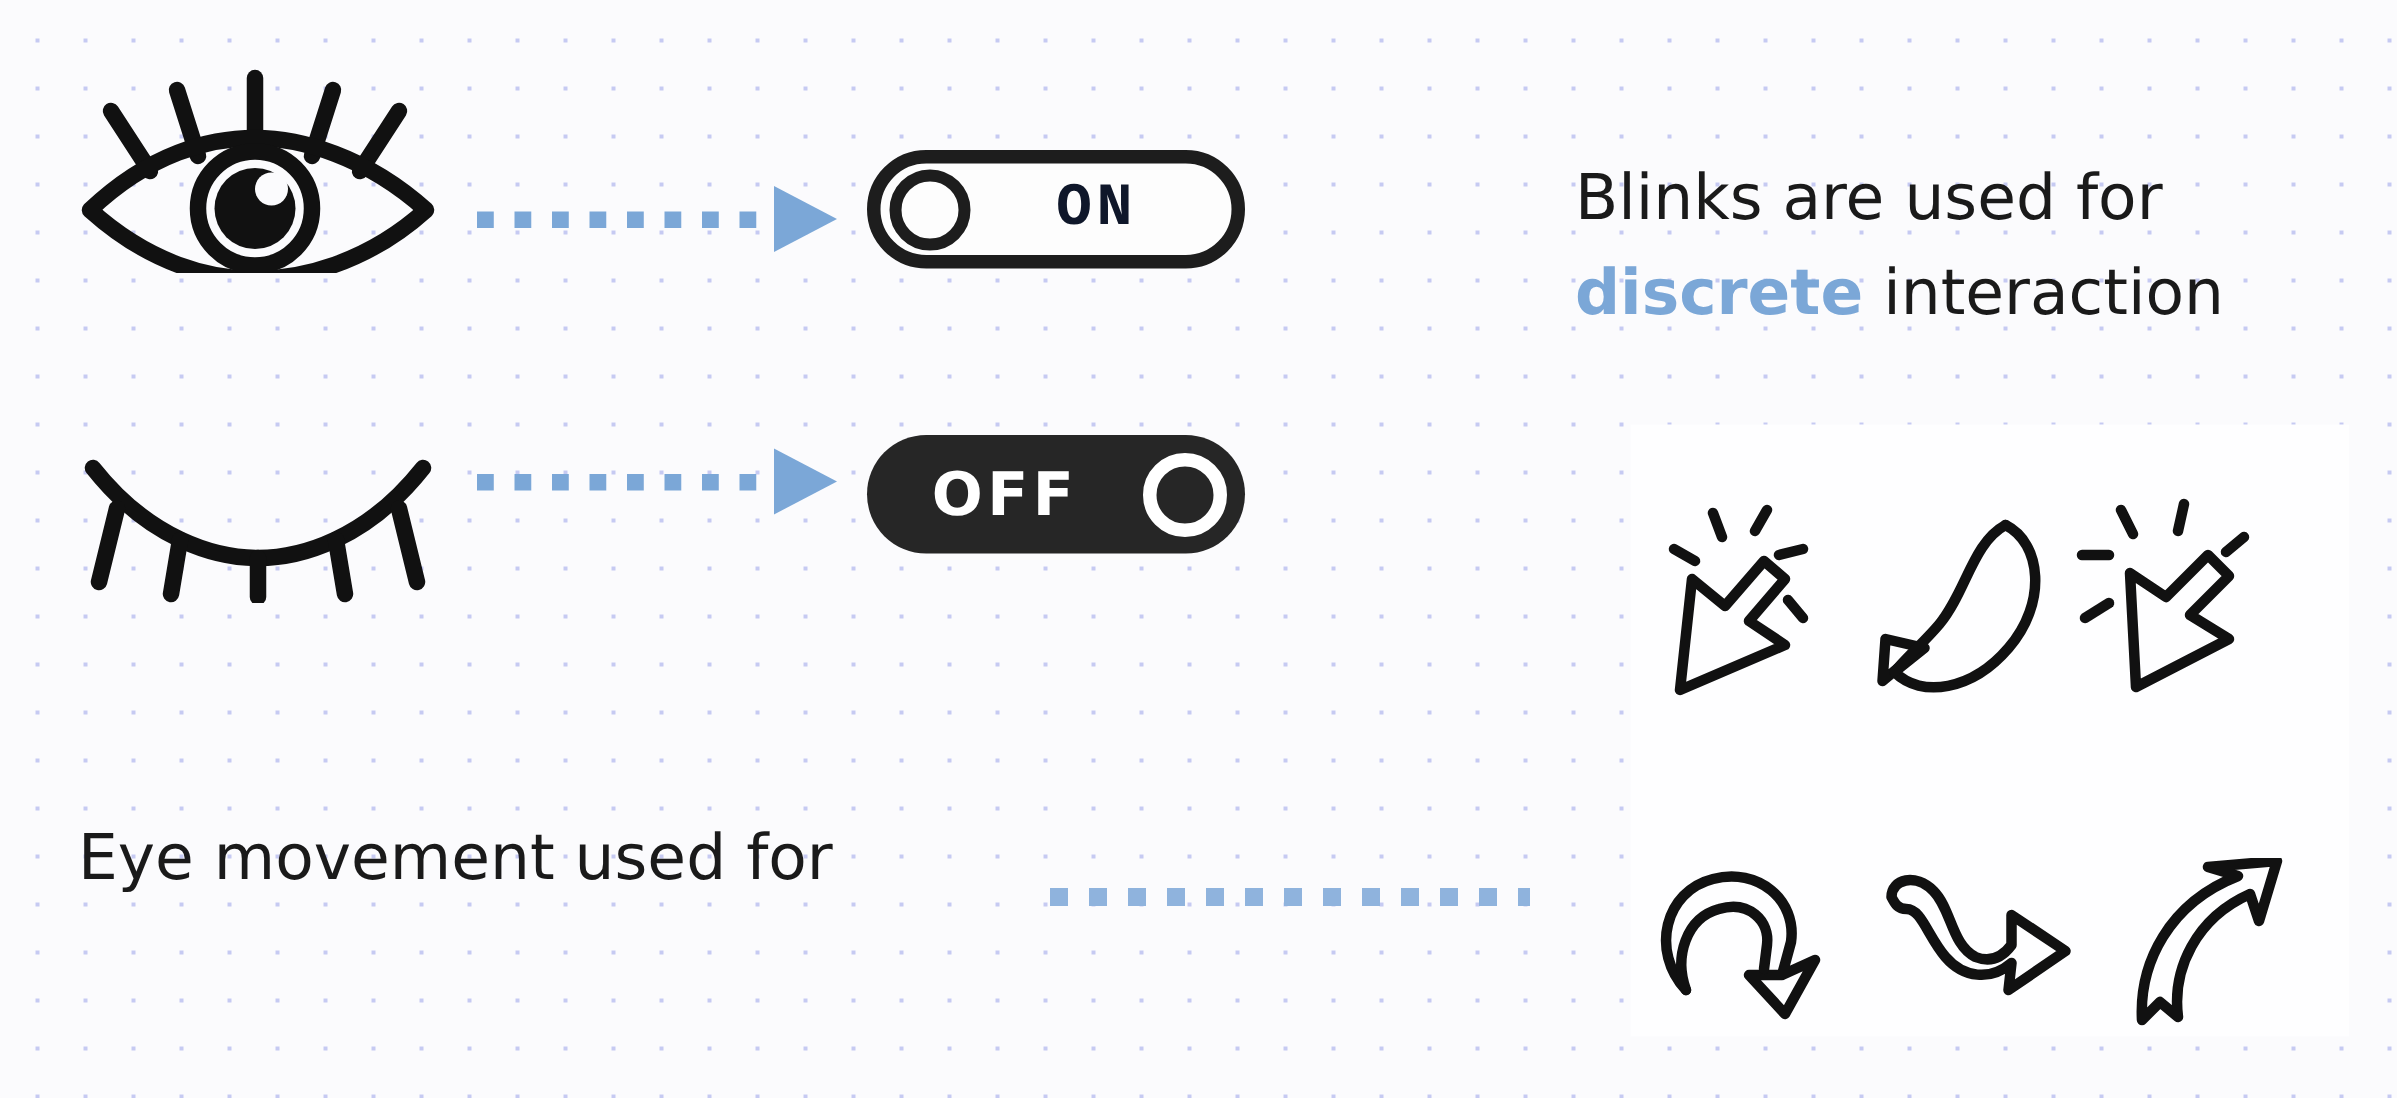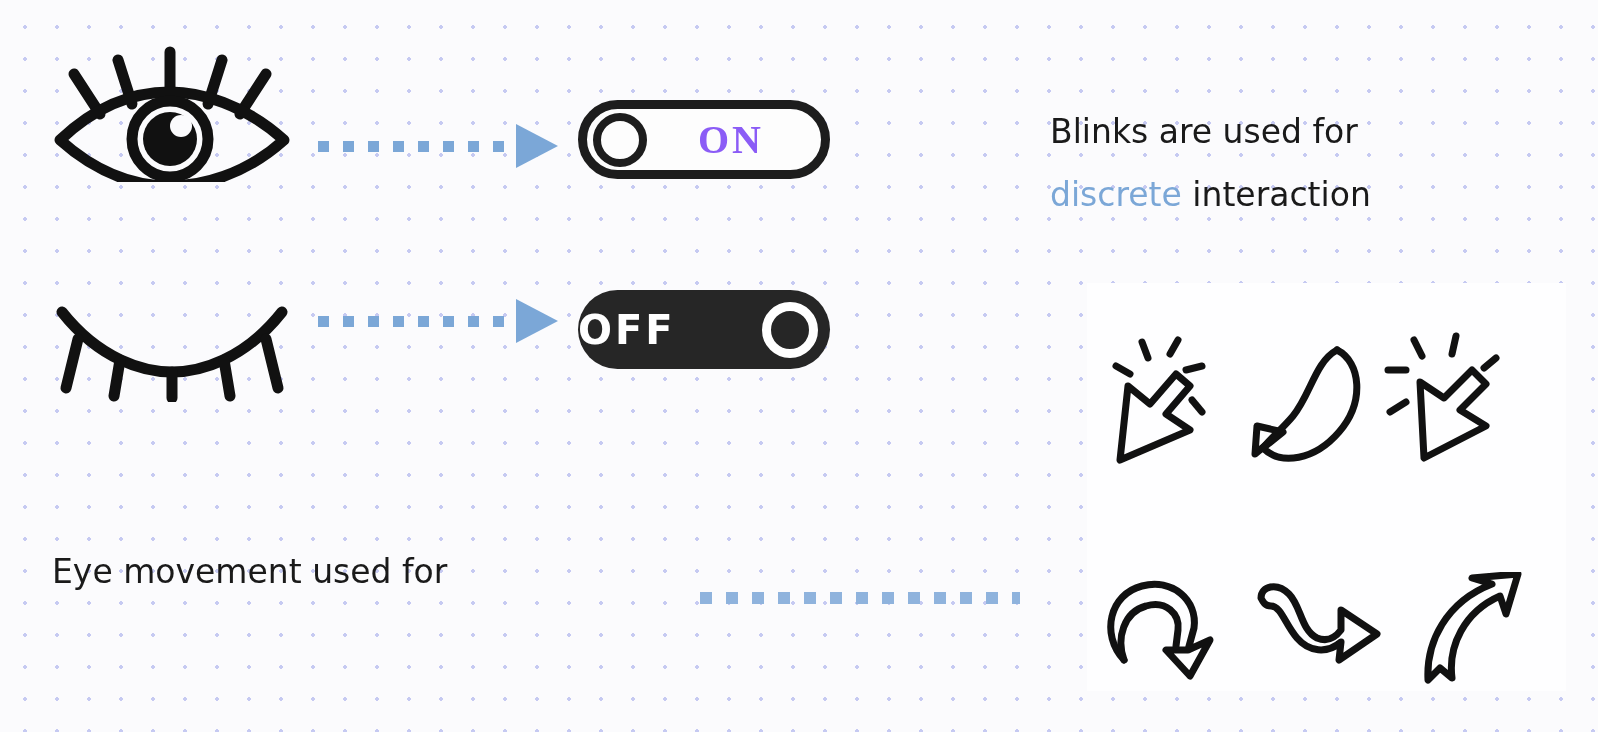--- a/index.html
+++ b/index.html
@@ -53,45 +53,46 @@
     width: 54px; height: 54px;
     border-radius: 50%;
     border: 8px solid #1d1d1d;
     box-sizing: border-box;
     background: transparent;
     flex: 0 0 auto;
   }
   .toggle-on .lbl {
     flex: 1 1 auto;
     text-align: center;
-    color: #8b5cf6;
+    color: #0f172a;
     font-size: 40px;
     font-weight: bold;
     letter-spacing: 3px;
     margin-right: 6px;
-    font-family: Liberation Serif, serif;
+    font-family: Liberation Mono, monospace;
   }
 
   .toggle-off {
     left: 578px; top: 290px;
     width: 252px; height: 79px;
     background: #262626;
     justify-content: flex-end;
     padding-right: 12px;
   }
   .toggle-off .knob {
     width: 56px; height: 56px;
     border-radius: 50%;
     border: 9px solid #ffffff;
     box-sizing: border-box;
     background: transparent;
     flex: 0 0 auto;
   }
   .toggle-off .lbl {
     flex: 1 1 auto;
+    text-align: center;
     color: #ffffff;
     font-size: 40px;
     font-weight: bold;
     letter-spacing: 3px;
     font-family: "DejaVu Sans", "Liberation Sans", sans-serif;
   }
 
   
   .dot-arrow { position: absolute; height: 40px; display: flex; align-items: center; }
   .dot-arrow .dashes {
@@ -120,28 +121,28 @@
     height: 12px;
     background-image: linear-gradient(to right, #8fb3dd 12px, transparent 12px);
     background-size: 26px 12px;
     background-repeat: repeat-x;
   }
 
   
   .caption {
     position: absolute;
     color: #1a1a1a;
-    font-size: 33px;
+    font-size: 42px;
     line-height: 63px;
     font-family: "DejaVu Sans", "Liberation Sans", sans-serif;
     white-space: nowrap;
   }
   .caption .hl {
     color: #7ba7d7;
-    font-weight: normal;
+    font-weight: bold;
   }
   .caption-right  { left: 1050px; top: 100px; }
   .caption-bottom { left: 52px;   top: 540px; }
 
   
   .cursor-row { position: absolute; display: flex; align-items: center; }
   .cursor-row-top    { left: 1098px; top: 328px; gap: 8px; }
   .cursor-row-bottom { left: 1098px; top: 572px; gap: 20px; }
   .cursor-cell { width: 135px; height: 150px; }
   .cursor-cell-sm { width: 135px; height: 115px; }

